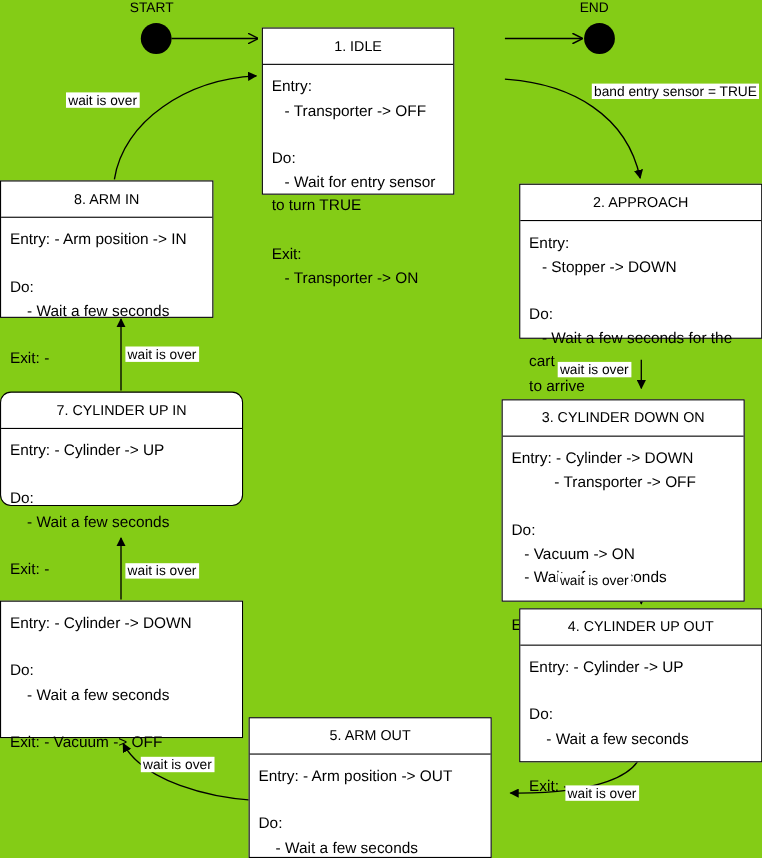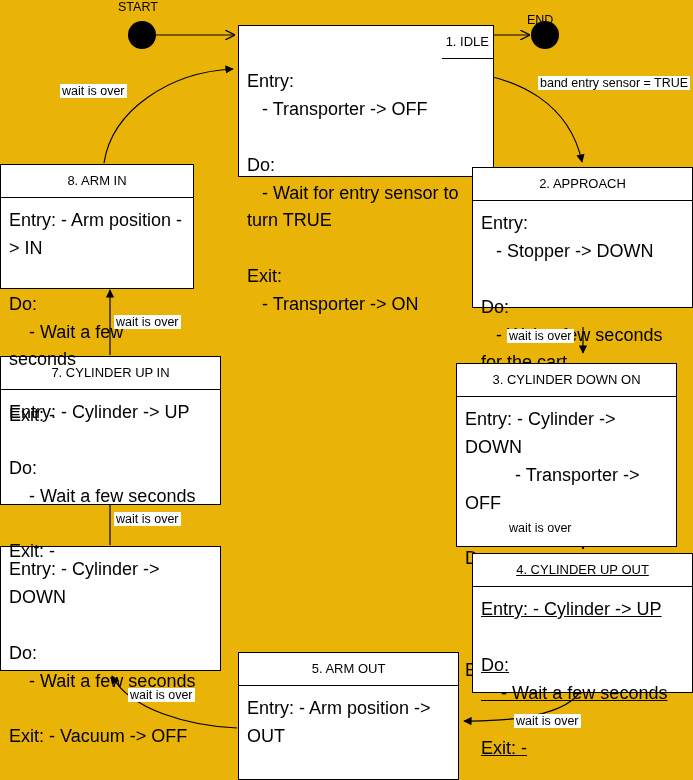--- a/index.html
+++ b/index.html
@@ -5,21 +5,21 @@
 <style>
   html, body {
     margin: 0;
     padding: 0;
     background: #ffffff;
   }
   #canvas {
     position: relative;
     width: 693px;
     height: 780px;
-    background: #eab308;
+    background: #84cc16;
     font-family: "Liberation Sans", sans-serif;
     overflow: hidden;
   }
   svg.edges {
     position: absolute;
     left: 0;
     top: 0;
     width: 693px;
     height: 780px;
     pointer-events: none;
@@ -39,21 +39,21 @@
     font-size: 13px;
     line-height: 1;
     color: #000000;
     padding: 9px 4px 10px 4px;
     white-space: nowrap;
   }
   .state-body {
     box-sizing: border-box;
     flex: 1 1 auto;
     padding: 9px 8px 6px 8px;
-    font-size: 18px;
+    font-size: 14px;
     line-height: 1.55;
     color: #000000;
     white-space: pre-wrap;
   }
   .node-label {
     position: absolute;
     font-size: 12.5px;
     color: #000000;
     white-space: nowrap;
   }
@@ -105,24 +105,24 @@
     <line x1="110" y1="545" x2="110" y2="489" stroke="#000000" stroke-width="1.2" marker-end="url(#arrow)"></line>
 
     <line x1="110" y1="355" x2="110" y2="290" stroke="#000000" stroke-width="1.2" marker-end="url(#arrow)"></line>
 
     <path d="M 104,163 C 112,110 170,72 233,69" fill="none" stroke="#000000" stroke-width="1.2" marker-end="url(#arrow)"></path>
   </svg>
 
   <div class="node-label" style="left:118px; top:0px;">START</div>
   <div class="terminator" style="left:128px; top:21px;"></div>
 
-  <div class="node-label" style="left:527px; top:0px;margin-top:13px;">END</div>
+  <div class="node-label" style="left:527px; top:0px;">END</div>
   <div class="terminator" style="left:531px; top:21px;"></div>
 
-  <div class="state" style="left:238px; top:25px; width:256px; height:152px;align-items:flex-end;">
+  <div class="state" style="left:238px; top:25px; width:175px; height:152px;">
     <div class="state-title">1. IDLE</div>
     <div class="state-body">Entry:
    - Transporter -&gt; OFF
 
 Do:
    - Wait for entry sensor to turn TRUE
 
 Exit:
    - Transporter -&gt; ON</div>
   </div>
@@ -144,50 +144,50 @@
     <div class="state-body">Entry: - Cylinder -&gt; DOWN
           - Transporter -&gt; OFF
 
 Do:
    - Vacuum -&gt; ON
    - Wait a few seconds
 
 Exit: -</div>
   </div>
 
-  <div class="state" style="left:472px; top:553px; width:221px; height:140px;text-decoration:underline;">
+  <div class="state" style="left:472px; top:553px; width:221px; height:140px;">
     <div class="state-title">4. CYLINDER UP OUT</div>
     <div class="state-body">Entry: - Cylinder -&gt; UP
 
 Do:
     - Wait a few seconds
 
 Exit: -</div>
   </div>
 
-  <div class="state" style="left:238px; top:652px; width:221px; height:128px;">
+  <div class="state" style="left:226px; top:652px; width:221px; height:128px;">
     <div class="state-title">5. ARM OUT</div>
     <div class="state-body">Entry: - Arm position -&gt; OUT
 
 Do:
     - Wait a few seconds
 
 Exit: -</div>
   </div>
 
   <div class="state" style="left:0px; top:546px; width:221px; height:125px;">
     <div class="state-body">Entry: - Cylinder -&gt; DOWN
 
 Do:
     - Wait a few seconds
 
 Exit: - Vacuum -&gt; OFF</div>
   </div>
 
-  <div class="state" style="left:0px; top:356px; width:221px; height:149px;">
+  <div class="state" style="left:0px; top:356px; width:221px; height:104px;border-radius:10px;">
     <div class="state-title">7. CYLINDER UP IN</div>
     <div class="state-body">Entry: - Cylinder -&gt; UP
 
 Do:
     - Wait a few seconds
 
 Exit: -</div>
   </div>
 
   <div class="state" style="left:0px; top:164px; width:194px; height:125px;">

